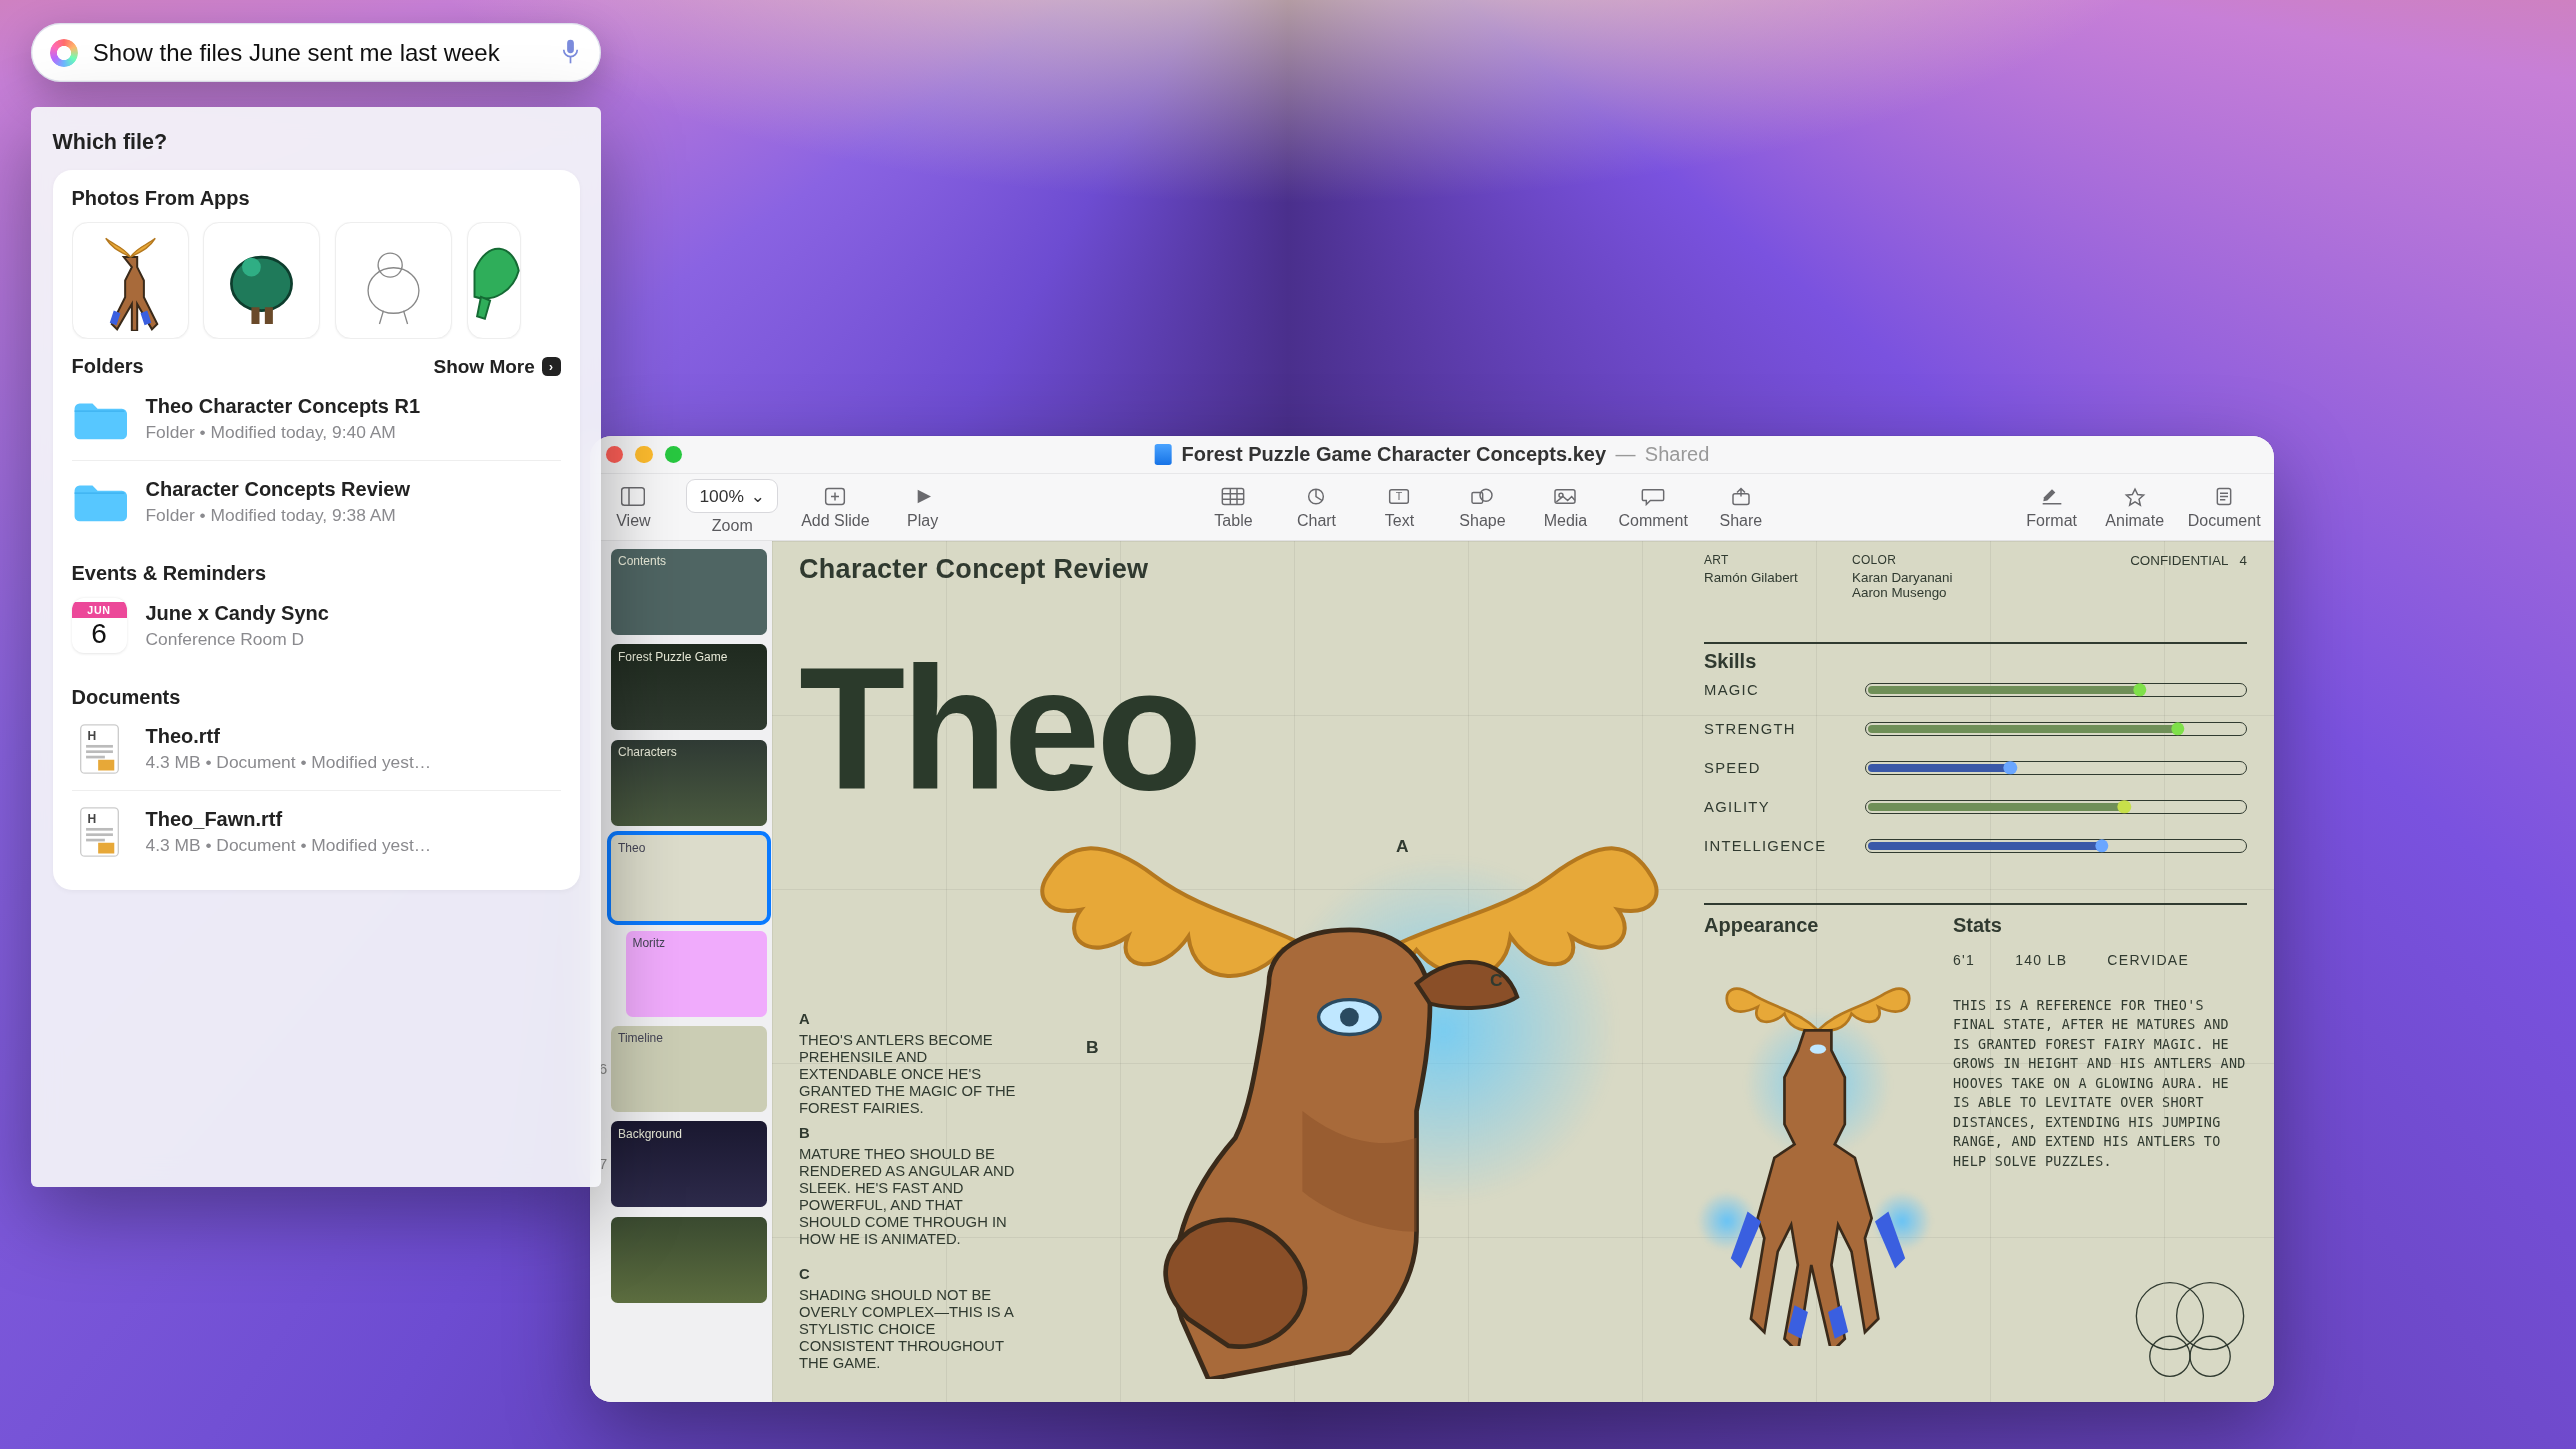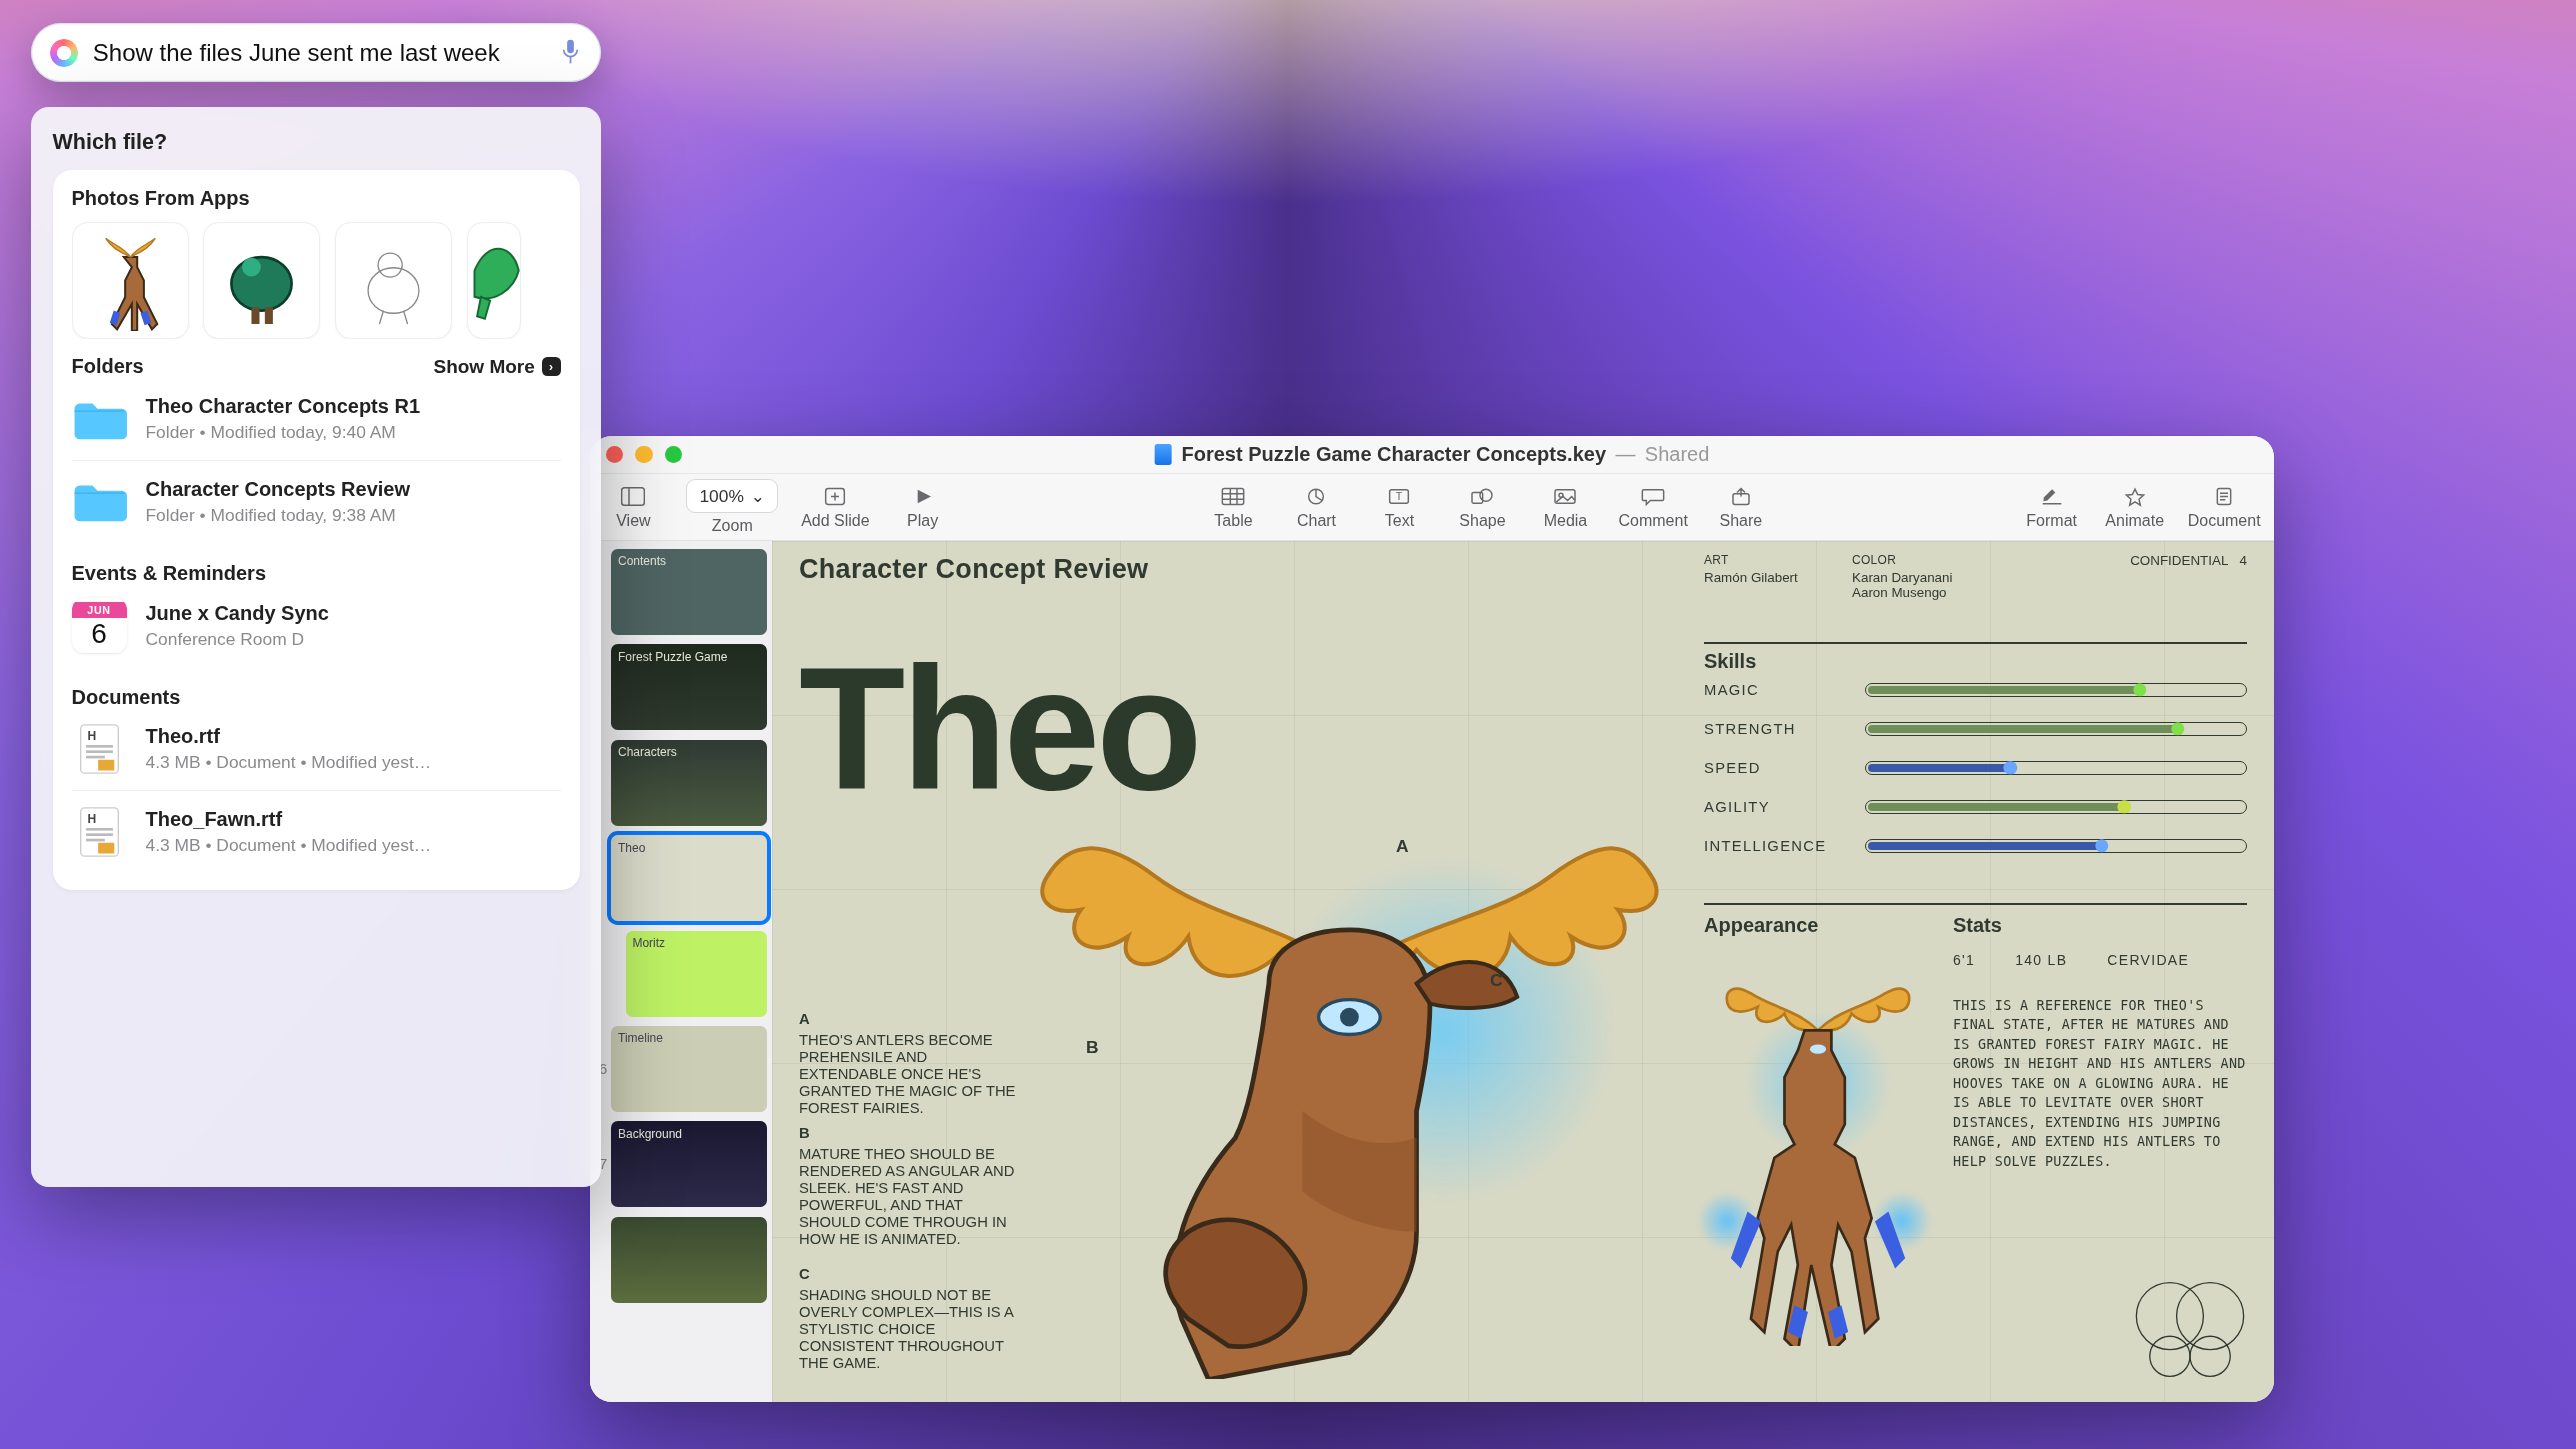--- a/index.html
+++ b/index.html
@@ -69,21 +69,21 @@
 .slide-nav { width: 182px; background: #f0f0f2; overflow: hidden; padding: 8px 5.4px 8px 0; }
 .slide-nav .thumb-row { display: flex; align-items: center; gap: 4px; margin-bottom: 9.4px; }
 .slide-nav .num { width: 17.4px; text-align: right; color: #888; font-size: 14.8px; }
 .slide-nav .thumb { width: 156px; height: 86px; border-radius: 6.7px; background: #5d7064; position: relative; }
 .slide-nav .thumb.sel { outline: 4px solid #0a7aff; outline-offset: 0; }
 .slide-nav .thumb .tlabel { position: absolute; left: 6.7px; top: 5.4px; font-size: 12px; color: #e8ead8; }
 .slide-nav .thumb.t1 { background: linear-gradient(#1f2a1f,#2f3a2f); }
 .slide-nav .thumb.t2 { background: #4f6563; }
 .slide-nav .thumb.t3 { background: linear-gradient(#2f3a34,#4a5a3f); }
 .slide-nav .thumb.t4 { background: #dcdccb; }
-.slide-nav .thumb.t5 { background: #bef264; margin-left: 16px; }
+.slide-nav .thumb.t5 { background: #f0abfc; margin-left: 16px; }
 .slide-nav .thumb.t6 { background: #cbcdb4; }
 .slide-nav .thumb.t7 { background: linear-gradient(#1a1830,#2d2a4a); }
 .slide-nav .thumb.t8 { background: linear-gradient(#3a4a30,#5c6d3f); }
 
 .canvas { flex: 1; background: #d8d9c5; position: relative; overflow: hidden; }
 .canvas .grid::before, .canvas .grid::after { content:""; position:absolute; inset:0; }
 .canvas .grid::before { background: repeating-linear-gradient(to right, rgba(0,0,0,.06) 0 0.7px, transparent 0.7px 174px); }
 .canvas .grid::after  { background: repeating-linear-gradient(to bottom, rgba(0,0,0,.06) 0 0.7px, transparent 0.7px 174px); }
 .canvas .hdr { position:absolute; left:27px; top:13.4px; font-size:27px; font-weight:600; color:#303a30; letter-spacing:0.3px; }
 .meta-top { position:absolute; top:12px; font-size:13.4px; color:#303a30; }
@@ -136,21 +136,21 @@
 }
 .search-pill input {
   flex:1; border:0; outline:0; font-size:24px; color:#111; background:transparent;
 }
 .search-pill .mic { color:#7b8bdc; }
 .search-pill .mic svg { width:23px; height:27px; fill:#7b8bdc; }
 
 .spot-panel {
   position:absolute; left:31px; top:107px; width:570px; height:1080px;
   background: rgba(245,246,248,.92);
-  border-radius:18px;
+  border-radius:6px;
   box-shadow:0 27px 81px rgba(0,0,0,.35);
   padding:23px 21.5px;
   backdrop-filter: blur(13.4px);
 }
 .spot-panel h3 { font-size:21.5px; font-weight:700; color:#222; margin-bottom:14.8px; }
 .card { background:#fff; border-radius:19px; padding:17.4px 19px; box-shadow:0 1.3px 5.4px rgba(0,0,0,.04); }
 .sec-title { font-size:20px; font-weight:700; color:#222; }
 .sec-row { display:flex; align-items:center; justify-content:space-between; margin-top:16px; }
 .show-more { font-size:19px; font-weight:600; color:#222; display:flex; align-items:center; gap:6.7px; }
 .show-more .chip { width:19px; height:19px; border-radius:5.4px; background:#222; color:#fff; display:flex; align-items:center; justify-content:center; font-size:12px; }

